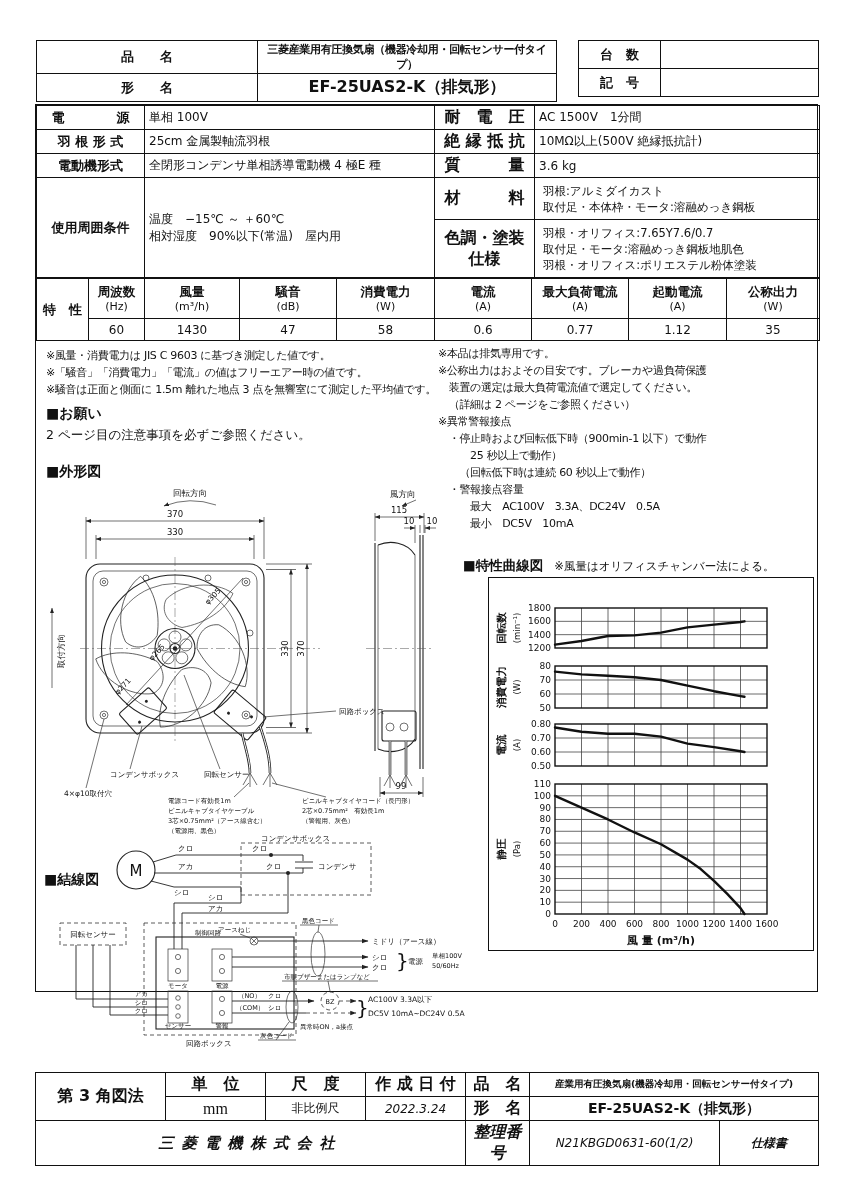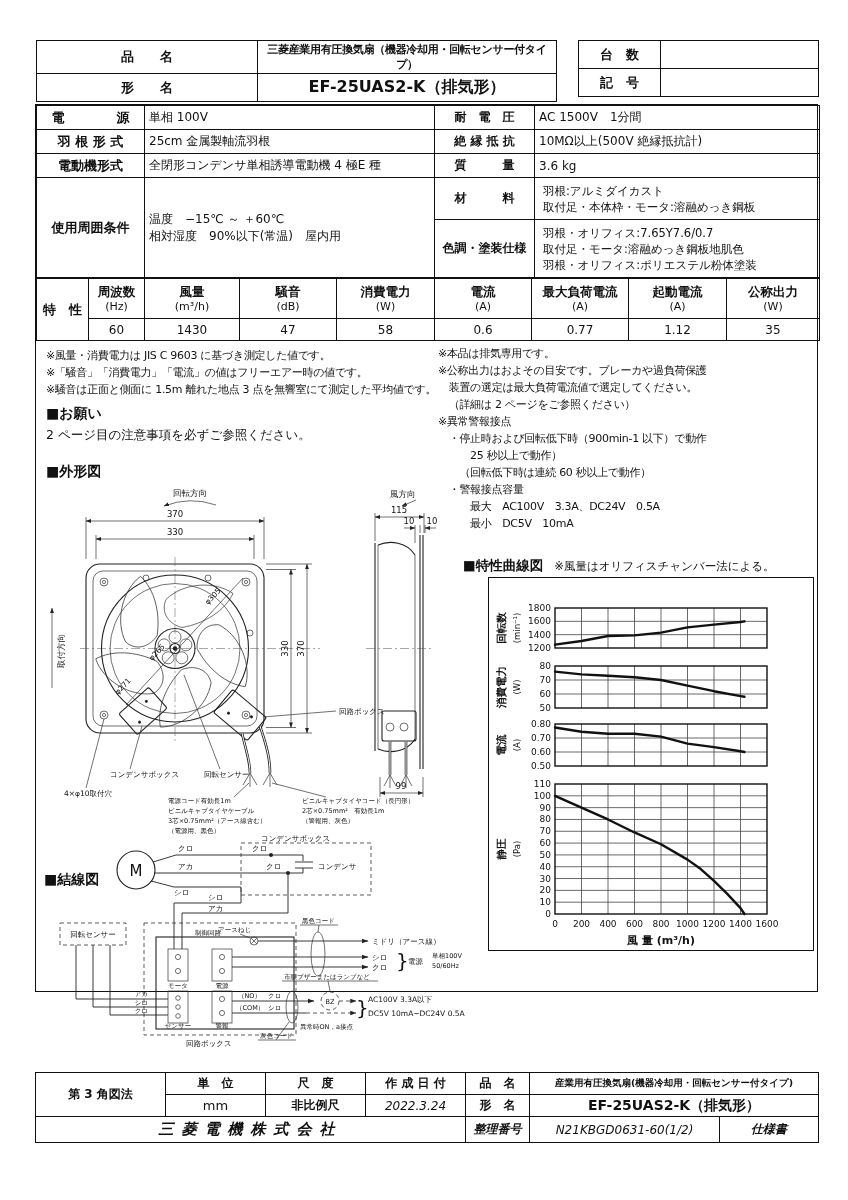--- a/index.html
+++ b/index.html
@@ -2,21 +2,21 @@
 <html><head>
 <meta charset="utf-8">
 <style>
   * { margin:0; padding:0; box-sizing:border-box; }
   body { background:#888; font-family:"DejaVu Sans","Liberation Sans",sans-serif; color:#111; }
   .page { position:relative; width:848px; height:1200px; background:#fff; margin:0 auto; overflow:hidden; }
 
   table.t { border-collapse:collapse; table-layout:fixed; }
   table.t td { border:1.4px solid #111; padding:1px 4px; overflow:hidden; }
   .lbl { font-weight:bold; text-align:center; font-size:13px; }
-  .lbl2 { font-weight:bold; text-align:center; font-size:12px; }
+  .lbl2 { font-weight:bold; text-align:center; font-size:16px; }
   .val { font-size:12px; text-align:left; padding-left:8px; }
   .cen { text-align:center; }
 
   .header-left { position:absolute; left:36px; top:40px; width:520px; }
   .header-right { position:absolute; left:578px; top:40px; width:240px; }
   .header-left td, .header-right td { height:28px; }
   .htitle1 { font-size:11px; font-weight:bold; text-align:center; letter-spacing:-0.3px; }
   .htitle2 { font-size:16px; font-weight:bold; text-align:center; }
 
   .main-box { position:absolute; left:35px; top:104px; width:783px; height:888px; border:1.6px solid #111; }
@@ -629,22 +629,22 @@
     <tbody>
         <tr>
       <td class="lbl2" rowspan="2">第 3 角図法</td>
       <td class="lbl2">単　位</td>
       <td class="lbl2">尺　度</td>
       <td class="lbl2">作 成 日 付</td>
       <td class="lbl2">品　名</td>
       <td colspan="2" class="cen" style="font-size:9.5px; font-weight:bold;">産業用有圧換気扇(機器冷却用・回転センサー付タイプ)</td>
     </tr>
     <tr>
-      <td class="cen" style="font-size:13px;">mm</td>
-      <td class="cen" style="font-size:12px; font-weight:bold;">非比例尺</td>
+      <td class="cen" style="font-size:16px;font-family:Liberation Serif, serif;">mm</td>
+      <td class="cen" style="font-size:12px; font-weight:normal;">非比例尺</td>
       <td class="cen" style="font-size:12px;font-style:italic;">2022.3.24</td>
       <td class="lbl2">形　名</td>
       <td colspan="2" class="cen" style="font-size:14px; font-weight:bold;">EF-25UAS2-K（排気形）</td>
     </tr>
     <tr style="height:26px;font-style:italic;">
       <td colspan="4" class="company">三菱電機株式会社</td>
       <td class="lbl2">整理番号</td>
       <td class="cen" style="font-size:12px;">N21KBGD0631-60(1/2)</td>
       <td class="cen" style="font-size:12px; font-weight:bold;">仕様書</td>
     </tr>

